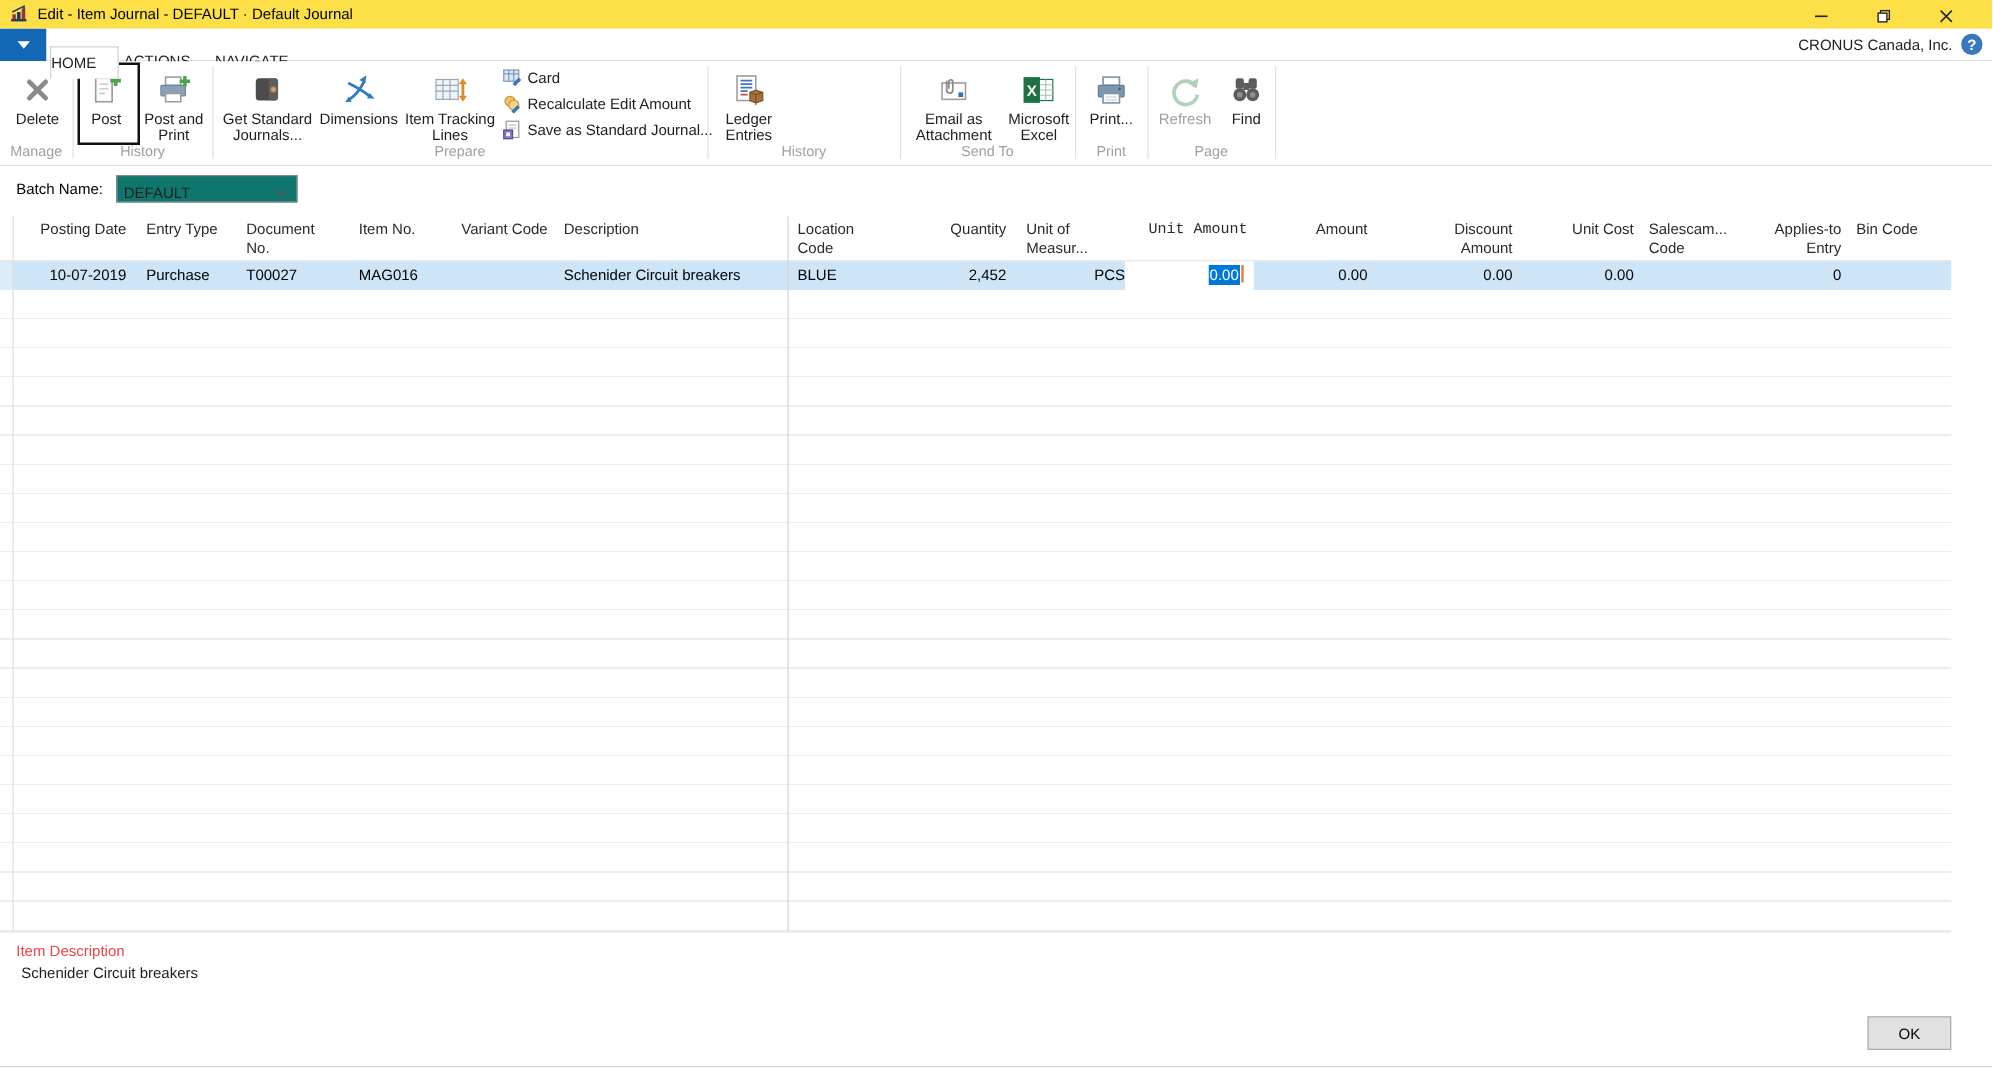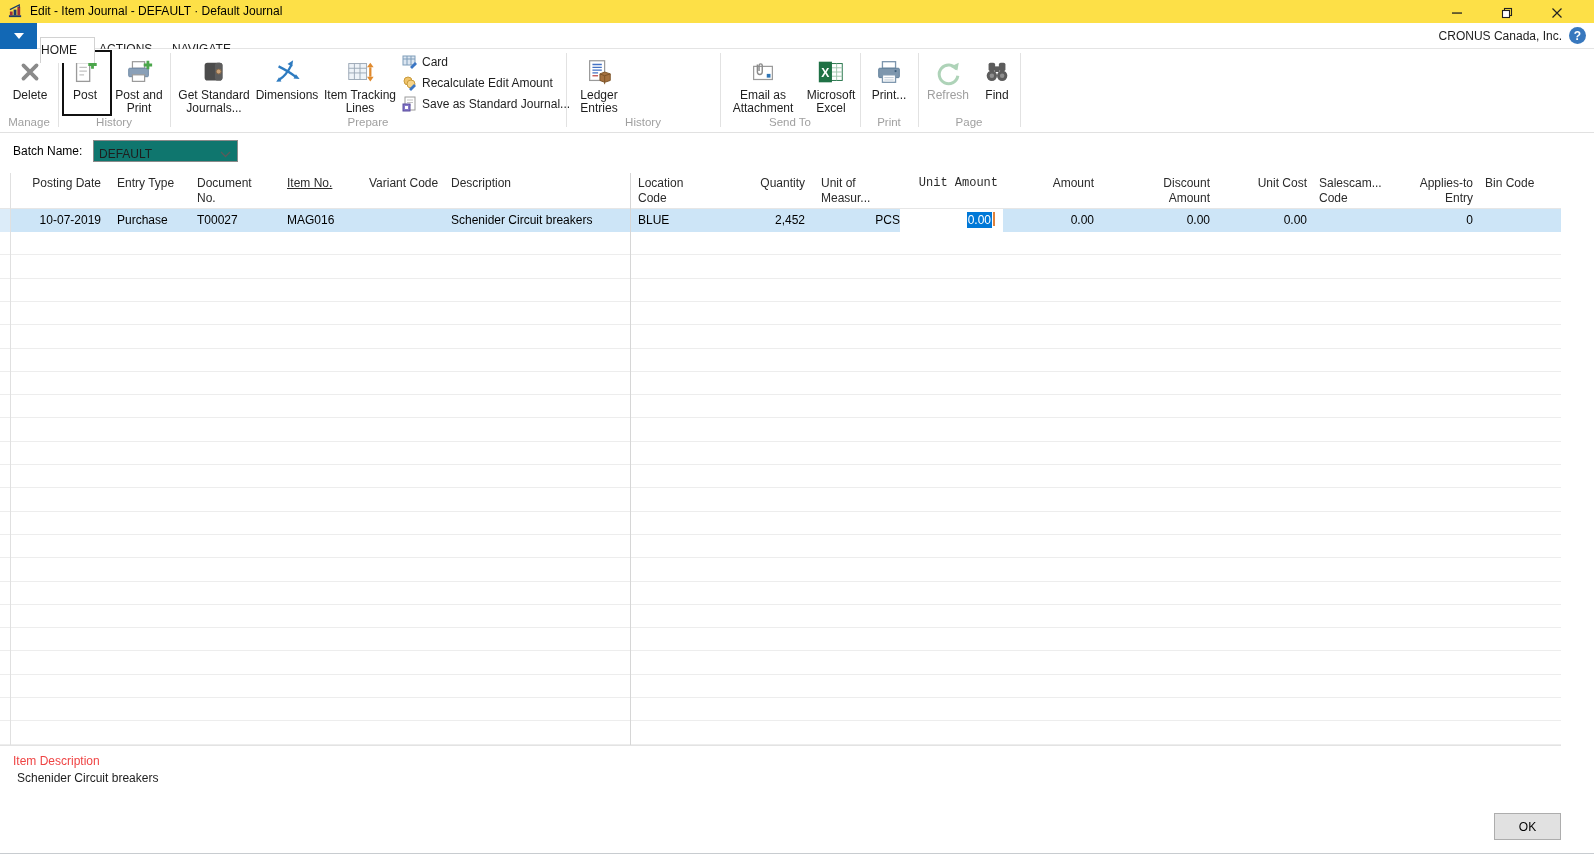--- a/index.html
+++ b/index.html
@@ -317,21 +317,21 @@
       </span>
     </div>
   </div>
 
   <div class="grid">
     <div class="ghead">
         <div class="hcell right" style="left: 10px; width: 96px;">Posting Date</div>
         <div class="hcell left" style="left: 110px; width: 80px;">Entry Type</div>
         <div class="hcell left" style="left: 190px; width: 90px;">Document
 No.</div>
-        <div class="hcell left" style="left: 280px; width: 82px; text-decoration: underline;">Item No.</div>
+        <div class="hcell left" style="left: 280px; width: 82px;">Item No.</div>
         <div class="hcell left" style="left: 362px; width: 82px;">Variant Code</div>
         <div class="hcell left" style="left: 444px; width: 186px;">Description</div>
         <div class="hcell left" style="left: 631px; width: 80px;">Location
 Code</div>
         <div class="hcell right" style="left: 711px; width: 99px;">Quantity</div>
         <div class="hcell left" style="left: 814px; width: 86px;">Unit of
 Measur...</div>
         <div class="hcell right" style="left: 900px; width: 103px; font-family: Liberation Mono, monospace;">Unit Amount</div>
         <div class="hcell right" style="left: 1003px; width: 96px;">Amount</div>
         <div class="hcell right" style="left: 1099px; width: 116px;">Discount

